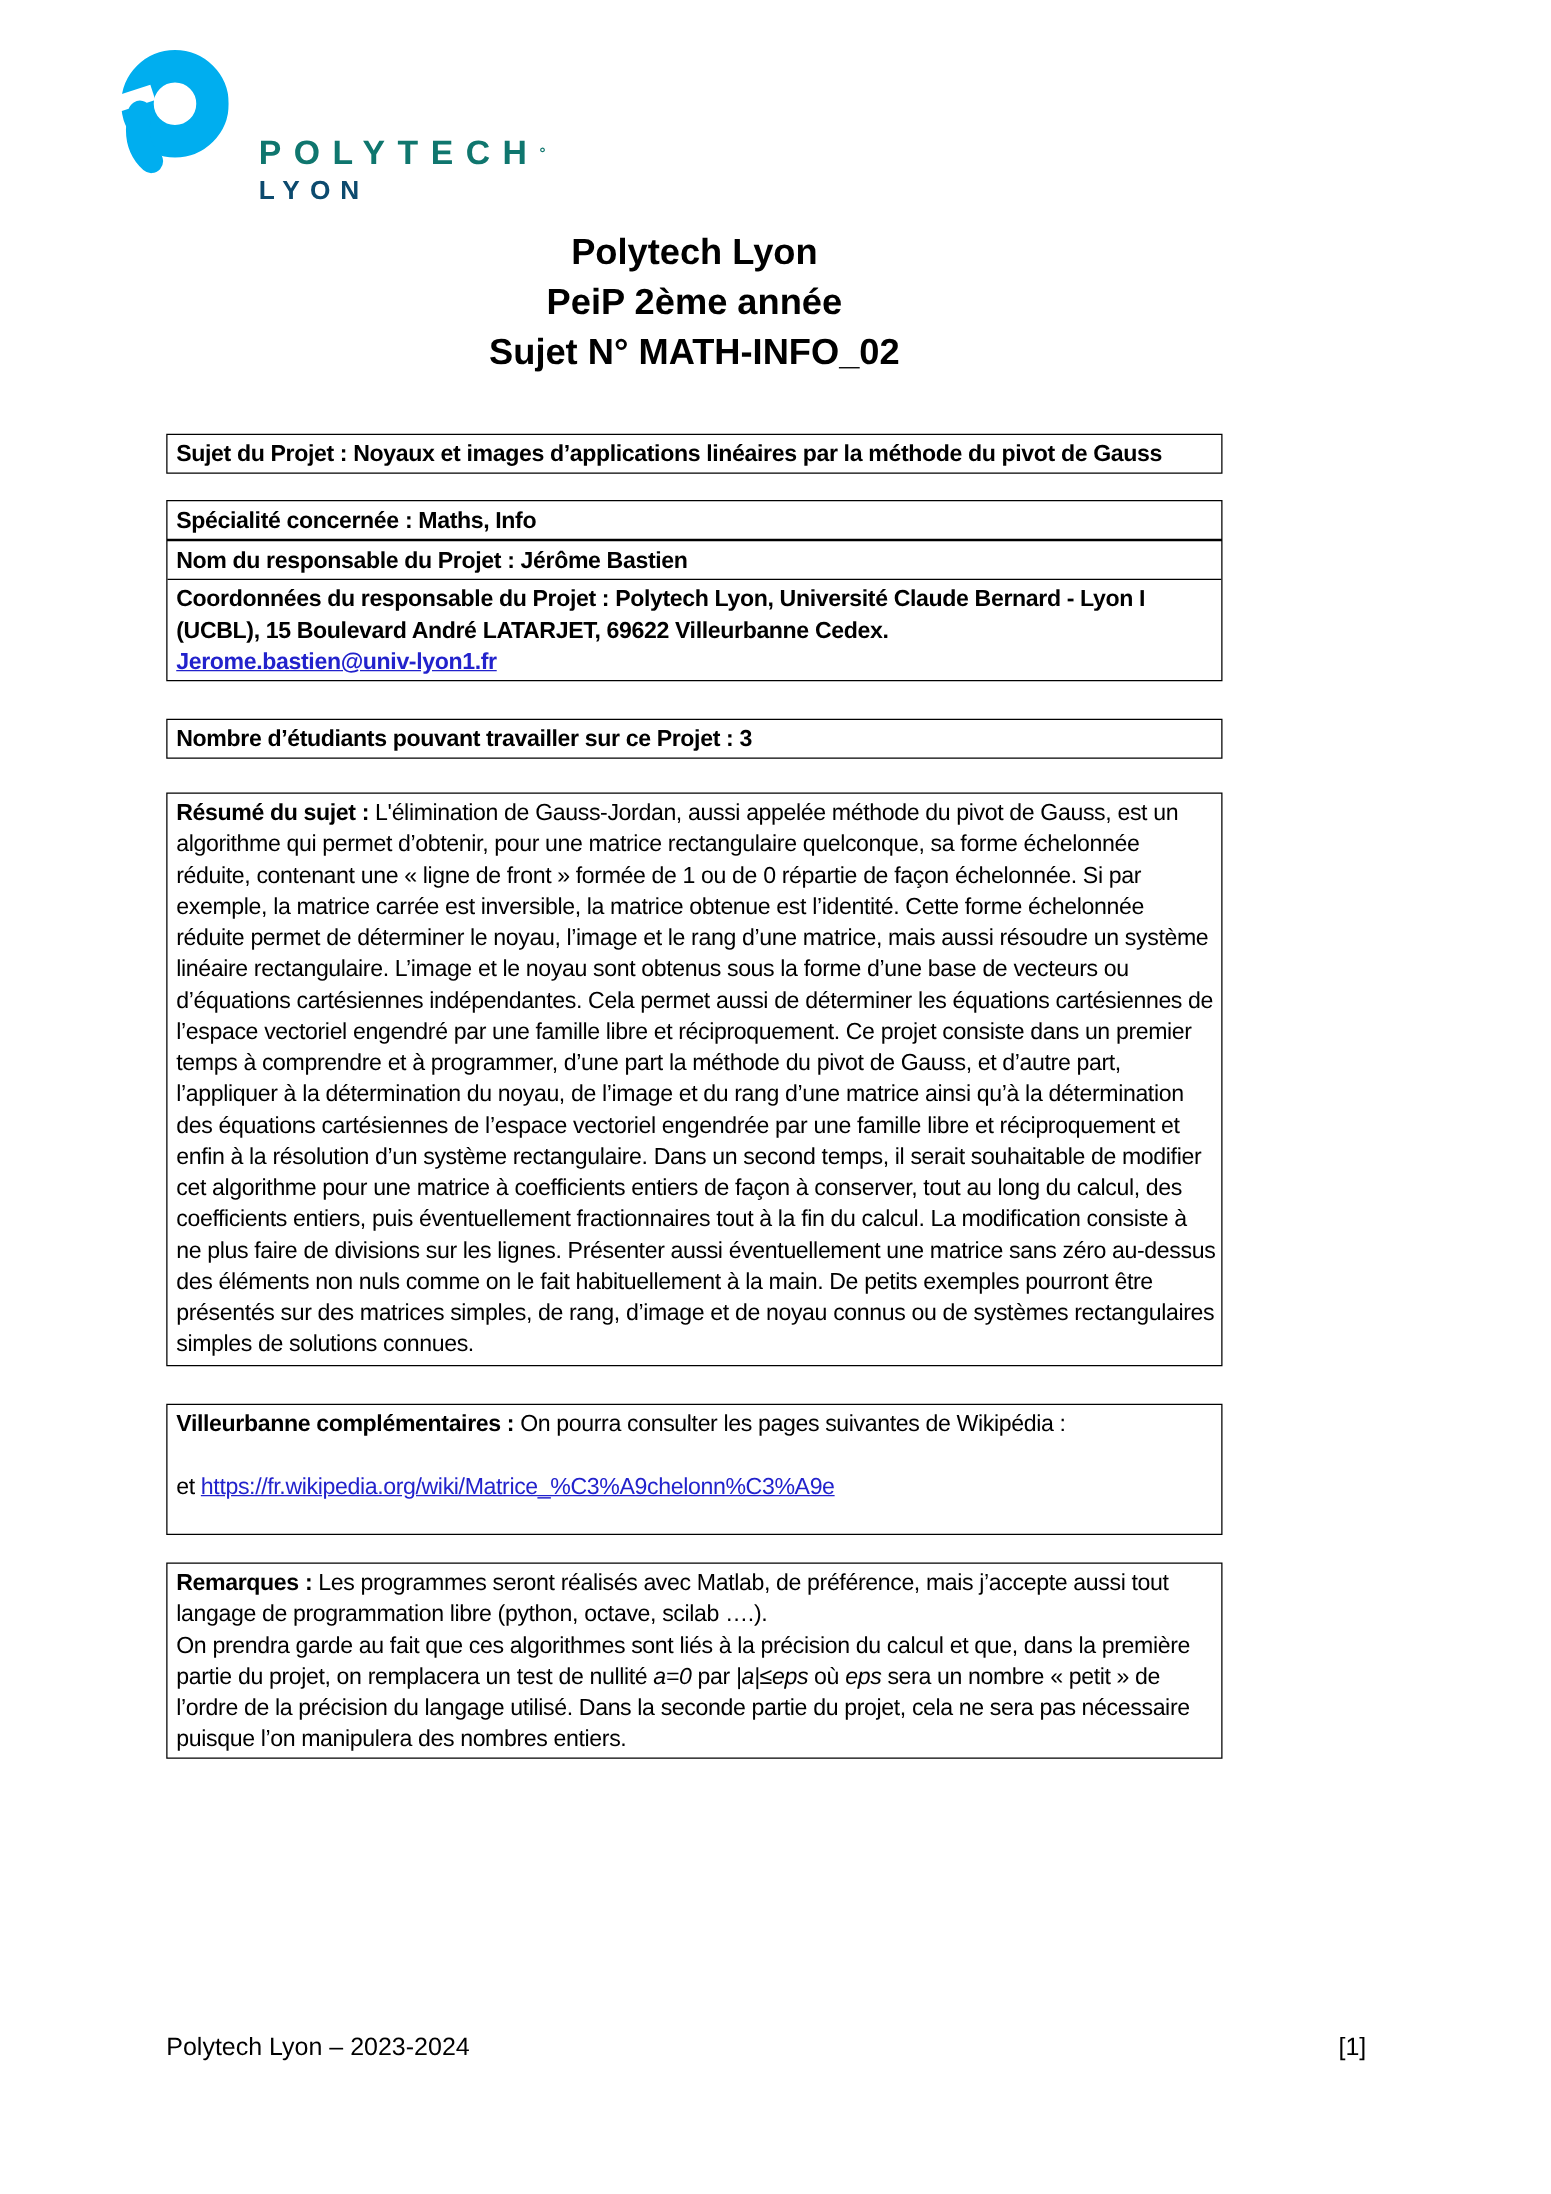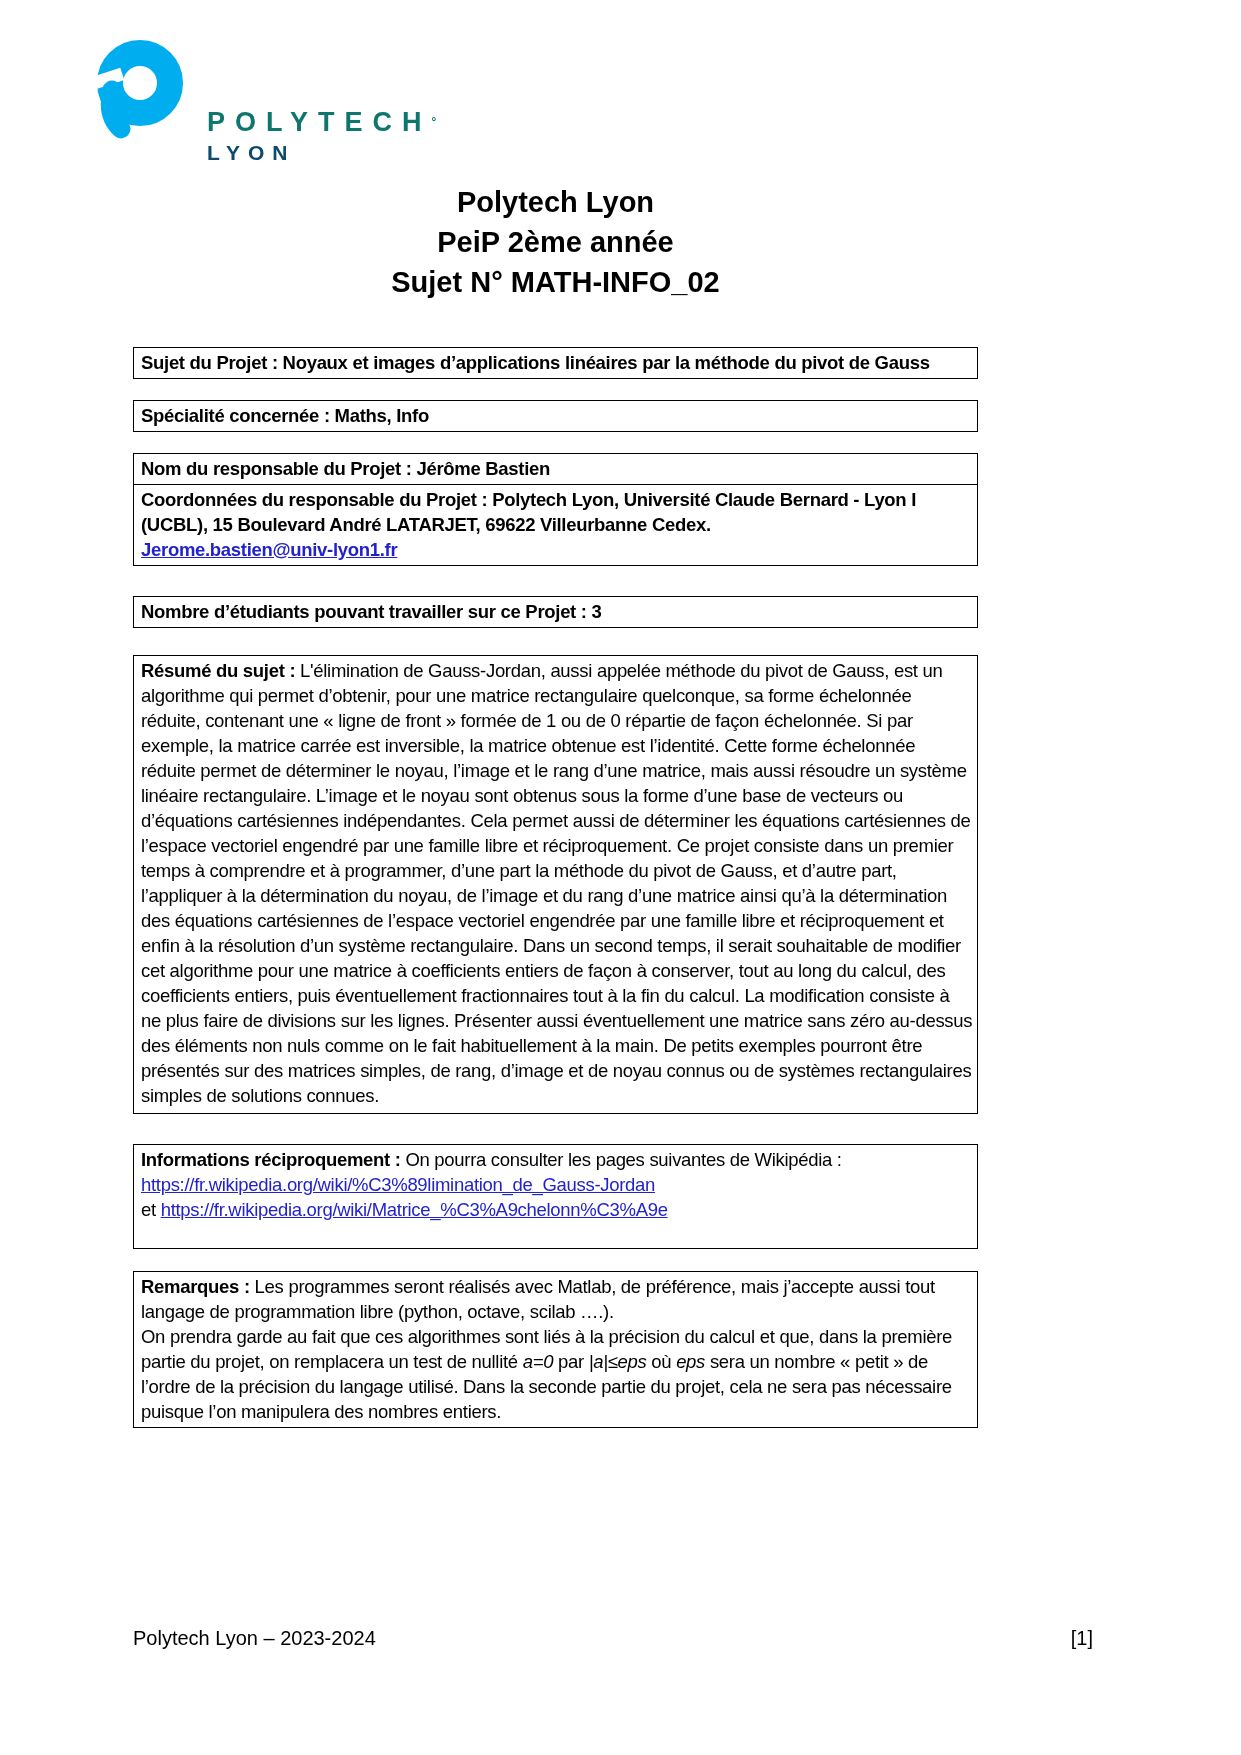--- a/index.html
+++ b/index.html
@@ -15,21 +15,21 @@
   .city{font-size:21px;font-weight:bold;color:#0c4a6e;letter-spacing:8px;line-height:26px;margin-top:3px;}
   
   .doc-title{position:absolute;top:182px;left:133px;width:845px;text-align:center;
     font-weight:bold;font-size:29px;line-height:40px;}
   
   .content{position:absolute;top:347px;left:133px;width:845px;}
   .box{border:1px solid #000;padding:2px 4px 3px 7px;font-size:18.5px;line-height:25px;
     letter-spacing:-0.3px;text-align:left;}
   .nowrap{white-space:nowrap;overflow:hidden;}
   #box-specialite{margin-top:21px;}
-  #box-responsable{margin-top:21px;padding:0;}
+  #box-responsable{padding:0;}
   .box-row{padding:2px 7px 3px 7px;}
   .box-row + .box-row{border-top:1px solid #000;}
   #box-nombre{margin-top:30px;}
   #box-resume{margin-top:27px;padding-bottom:5px;}
   #box-infos{margin-top:30px;padding-bottom:26px;}
   #box-remarques{margin-top:22px;}
   .seg-b{font-weight:bold;}
   .seg-i{font-style:italic;}
   a.seg-link, .seg-link{color:#2222CC;text-decoration:underline;}
   a.seg-link.seg-b{font-weight:bold;}
@@ -66,21 +66,21 @@
 
   <div class="box" id="box-responsable">
     <div class="box-row nowrap"><span class="seg-b">Nom du responsable du Projet : Jérôme Bastien</span></div>
     <div class="box-row"><span class="seg-b">Coordonnées du responsable du Projet : Polytech Lyon, Université Claude Bernard - Lyon I (UCBL), 15 Boulevard André LATARJET, 69622 Villeurbanne Cedex.</span><br><a href="#" class="seg-b seg-link">Jerome.bastien@univ-lyon1.fr</a></div>
   </div>
 
   <div class="box nowrap" id="box-nombre"><span class="seg-b">Nombre d’étudiants pouvant travailler sur ce Projet : 3</span></div>
 
   <div class="box" id="box-resume"><span class="seg-b">Résumé du sujet :</span><span> L'élimination de Gauss-Jordan, aussi appelée méthode du pivot de Gauss, est un algorithme qui permet d’obtenir, pour une matrice rectangulaire quelconque, sa forme échelonnée réduite, contenant une « ligne de front » formée de 1 ou de 0 répartie de façon échelonnée. Si par exemple, la matrice carrée est inversible, la matrice obtenue est l’identité. Cette forme échelonnée réduite permet de déterminer le noyau, l’image et le rang d’une matrice, mais aussi résoudre un système linéaire rectangulaire. L’image et le noyau sont obtenus sous la forme d’une base de vecteurs ou d’équations cartésiennes indépendantes. Cela permet aussi de déterminer les équations cartésiennes de l’espace vectoriel engendré par une famille libre et réciproquement. Ce projet consiste dans un premier temps à comprendre et à programmer, d’une part la méthode du pivot de Gauss, et d’autre part, l’appliquer à la détermination du noyau, de l’image et du rang d’une matrice ainsi qu’à la détermination des équations cartésiennes de l’espace vectoriel engendrée par une famille libre et réciproquement et enfin à la résolution d’un système rectangulaire. Dans un second temps, il serait souhaitable de modifier cet algorithme pour une matrice à coefficients entiers de façon à conserver, tout au long du calcul, des coefficients entiers, puis éventuellement fractionnaires tout à la fin du calcul. La modification consiste à ne plus faire de divisions sur les lignes. Présenter aussi éventuellement une matrice sans zéro au-dessus des éléments non nuls comme on le fait habituellement à la main. De petits exemples pourront être présentés sur des matrices simples, de rang, d’image et de noyau connus ou de systèmes rectangulaires simples de solutions connues.</span></div>
 
-  <div class="box" id="box-infos"><span class="seg-b">Informations réciproquement :</span><span> On pourra consulter les pages suivantes de Wikipédia :</span><br><a href="#" class="seg-link">https://fr.wikipedia.org/wiki/%C3%89limination_de_Gauss-Jordan</a><br><span>et </span><a href="#" class="seg-link">https://fr.wikipedia.org/wiki/Matrice_%C3%A9chelonn%C3%A9e</a></div>
+  <div class="box" id="box-infos"><span class="seg-b">Villeurbanne complémentaires :</span><span> On pourra consulter les pages suivantes de Wikipédia :</span><br><br><span>et </span><a href="#" class="seg-link">https://fr.wikipedia.org/wiki/Matrice_%C3%A9chelonn%C3%A9e</a></div>
 
   <div class="box" id="box-remarques"><span class="seg-b">Remarques :</span><span> Les programmes seront réalisés avec Matlab, de préférence, mais j’accepte aussi tout langage de programmation libre (python, octave, scilab ….).</span><br><span>On prendra garde au fait que ces algorithmes sont liés à la précision du calcul et que, dans la première partie du projet, on remplacera un test de nullité </span><span class="seg-i">a=0</span><span> par </span><span class="seg-i">|a|≤eps</span><span> où </span><span class="seg-i">eps</span><span> sera un nombre « petit » de l’ordre de la précision du langage utilisé. Dans la seconde partie du projet, cela ne sera pas nécessaire puisque l’on manipulera des nombres entiers.</span></div>
 
 </div>
 
 <div class="footer">
   <span>Polytech Lyon – 2023-2024</span>
   <span>[1]</span>
 </div>
 

